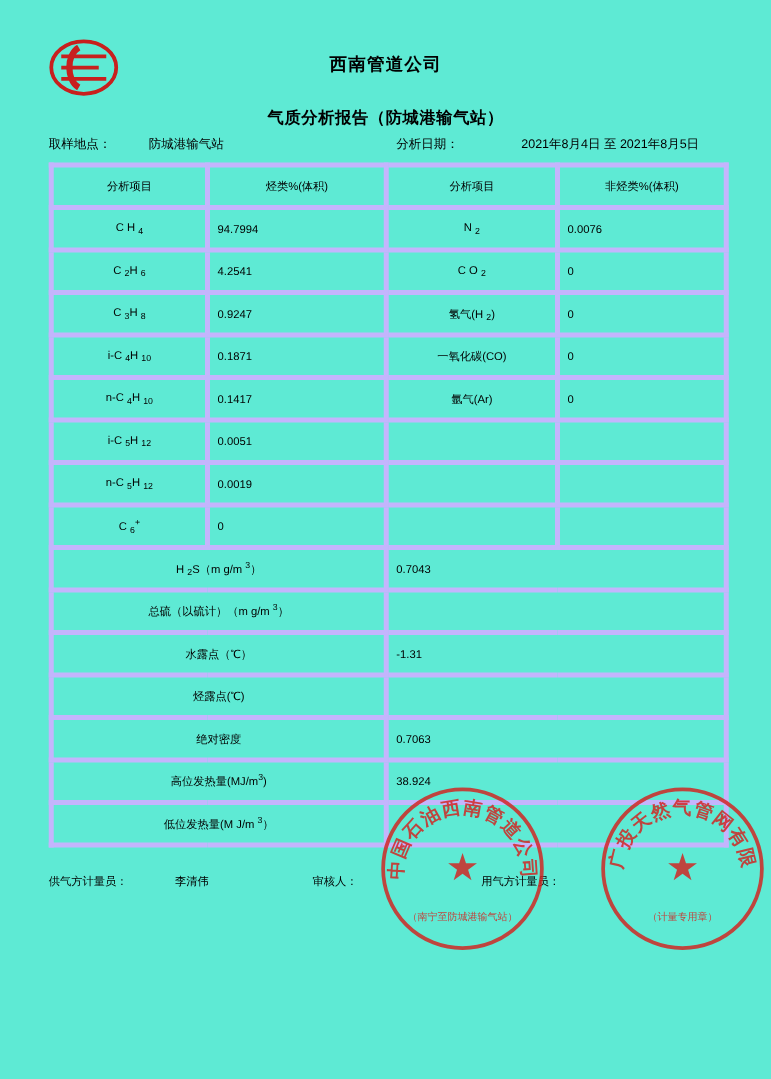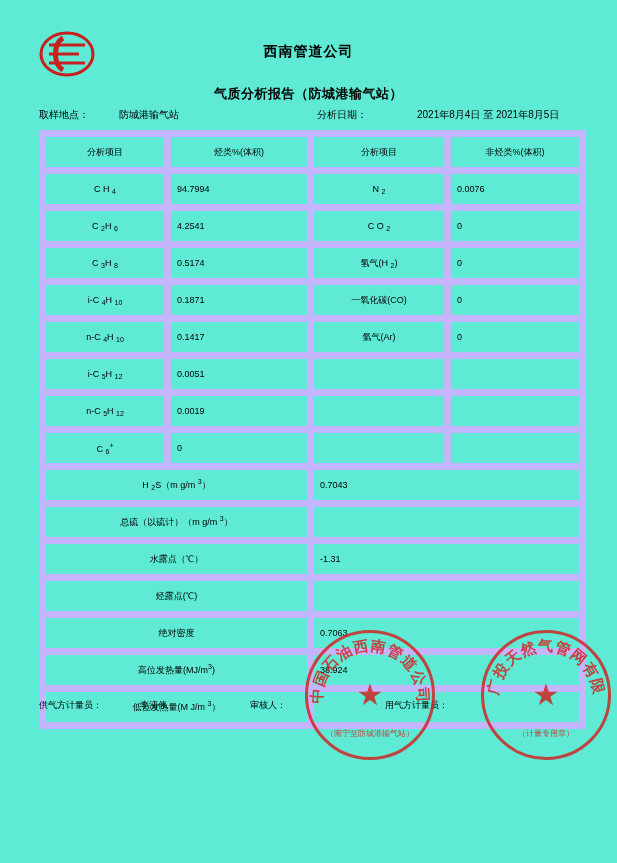--- a/index.html
+++ b/index.html
@@ -64,21 +64,21 @@
   table.gas {
     position: absolute;
     left: 39px;
     top: 130px;
     width: 540px;
     border-collapse: collapse;
     table-layout: fixed;
     font-size: 9px;
   }
   table.gas td, table.gas th {
-    border: 7px solid #c4b5fd;
+    border: 4px solid #c4b5fd;
     height: 30px;
     padding: 0 6px;
     vertical-align: middle;
     font-weight: normal;
   }
   table.gas th {
     text-align: center;
     font-size: 9px;
   }
   .c-name { text-align: center; }
@@ -190,21 +190,21 @@
           <td class="c-val">0.0076</td>
         </tr>
         <tr>
           <td class="c-name">C <sub>2</sub>H <sub>6</sub></td>
           <td class="c-val">4.2541</td>
           <td class="c-name">C O <sub>2</sub></td>
           <td class="c-val">0</td>
         </tr>
         <tr>
           <td class="c-name">C <sub>3</sub>H <sub>8</sub></td>
-          <td class="c-val">0.5174</td>
+          <td class="c-val">0.9247</td>
           <td class="c-name">氢气(H <sub>2</sub>)</td>
           <td class="c-val">0</td>
         </tr>
         <tr>
           <td class="c-name">i-C <sub>4</sub>H <sub>10</sub></td>
           <td class="c-val">0.1871</td>
           <td class="c-name">一氧化碳(CO)</td>
           <td class="c-val">0</td>
         </tr>
         <tr>

